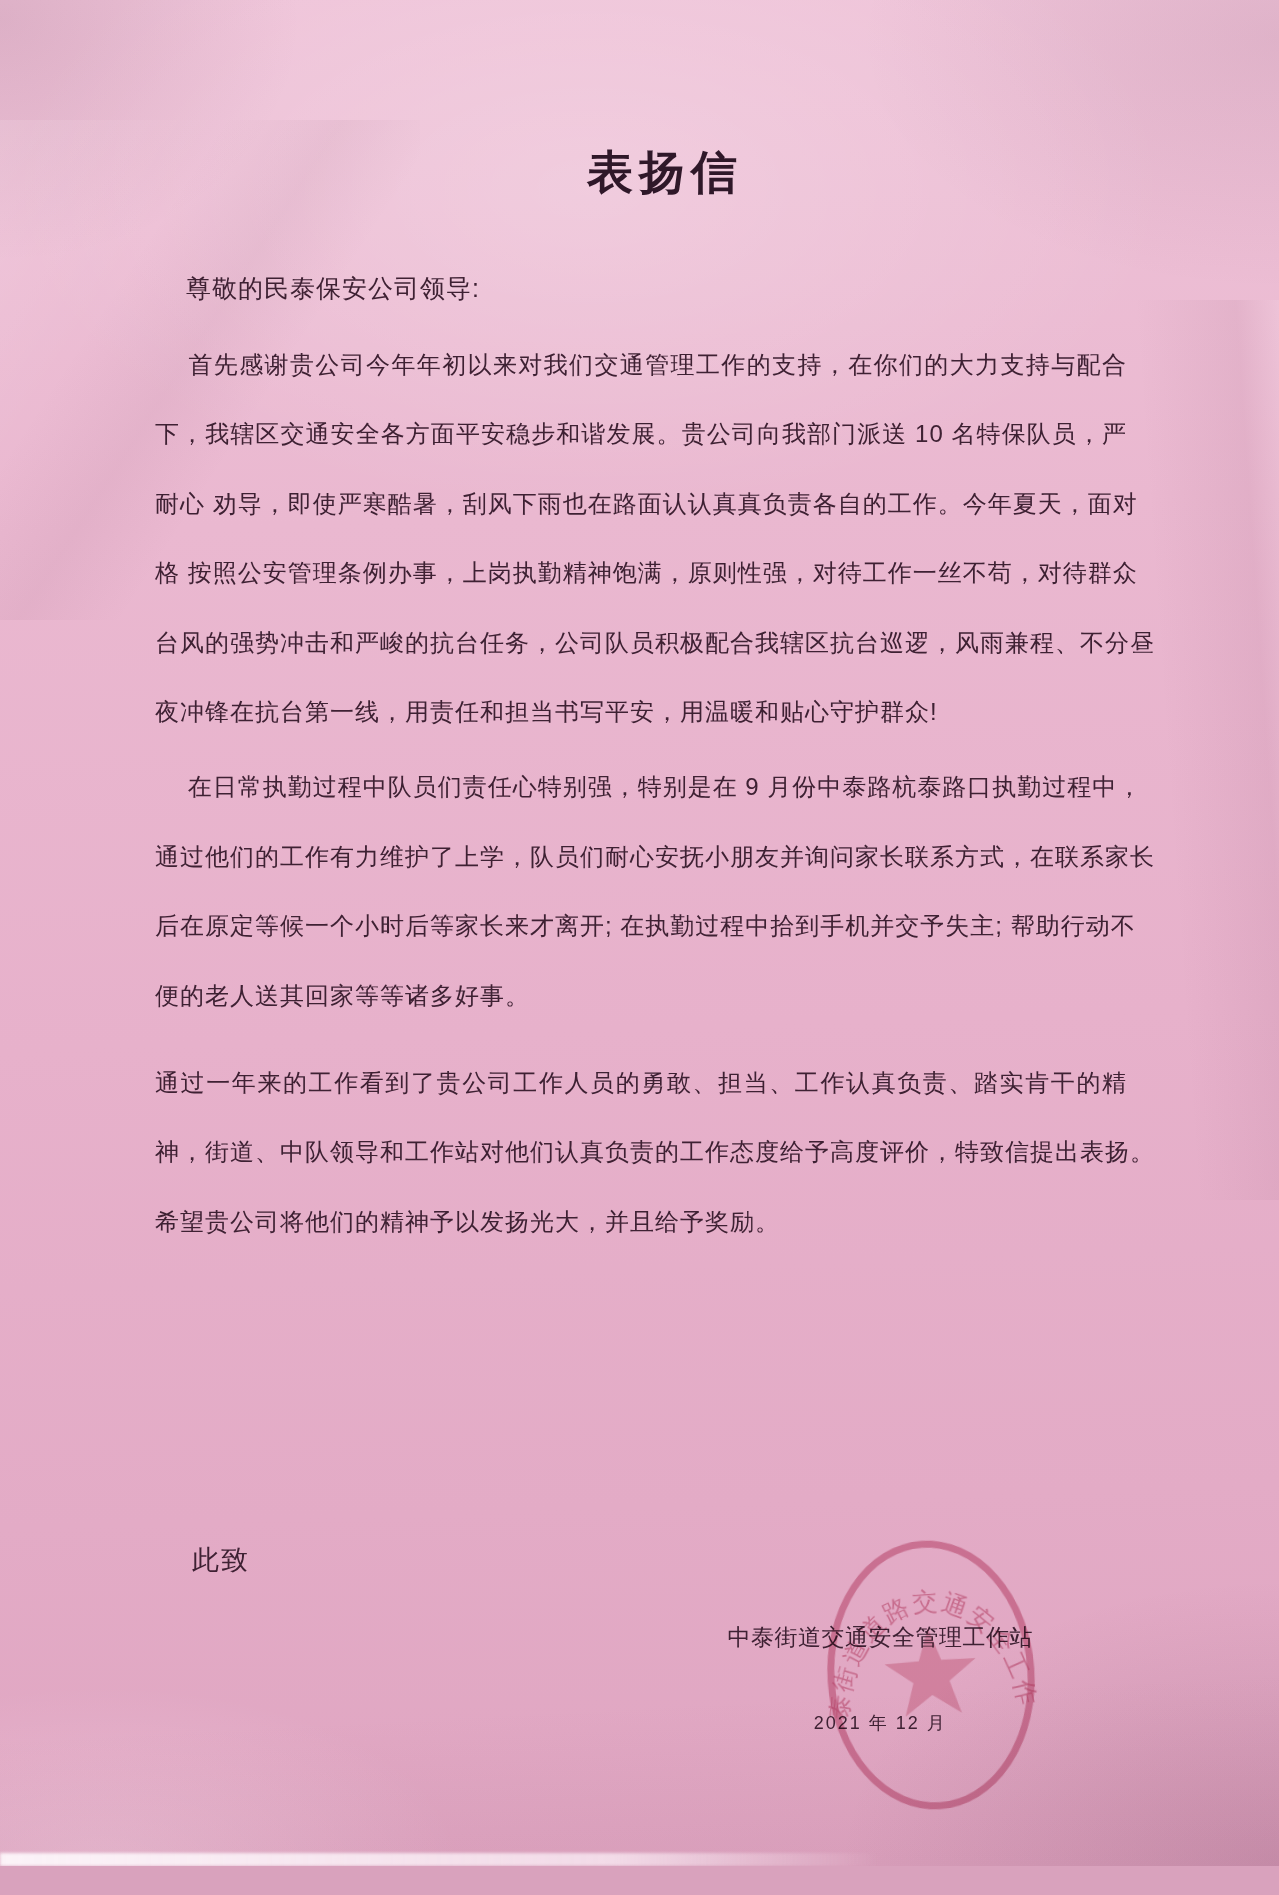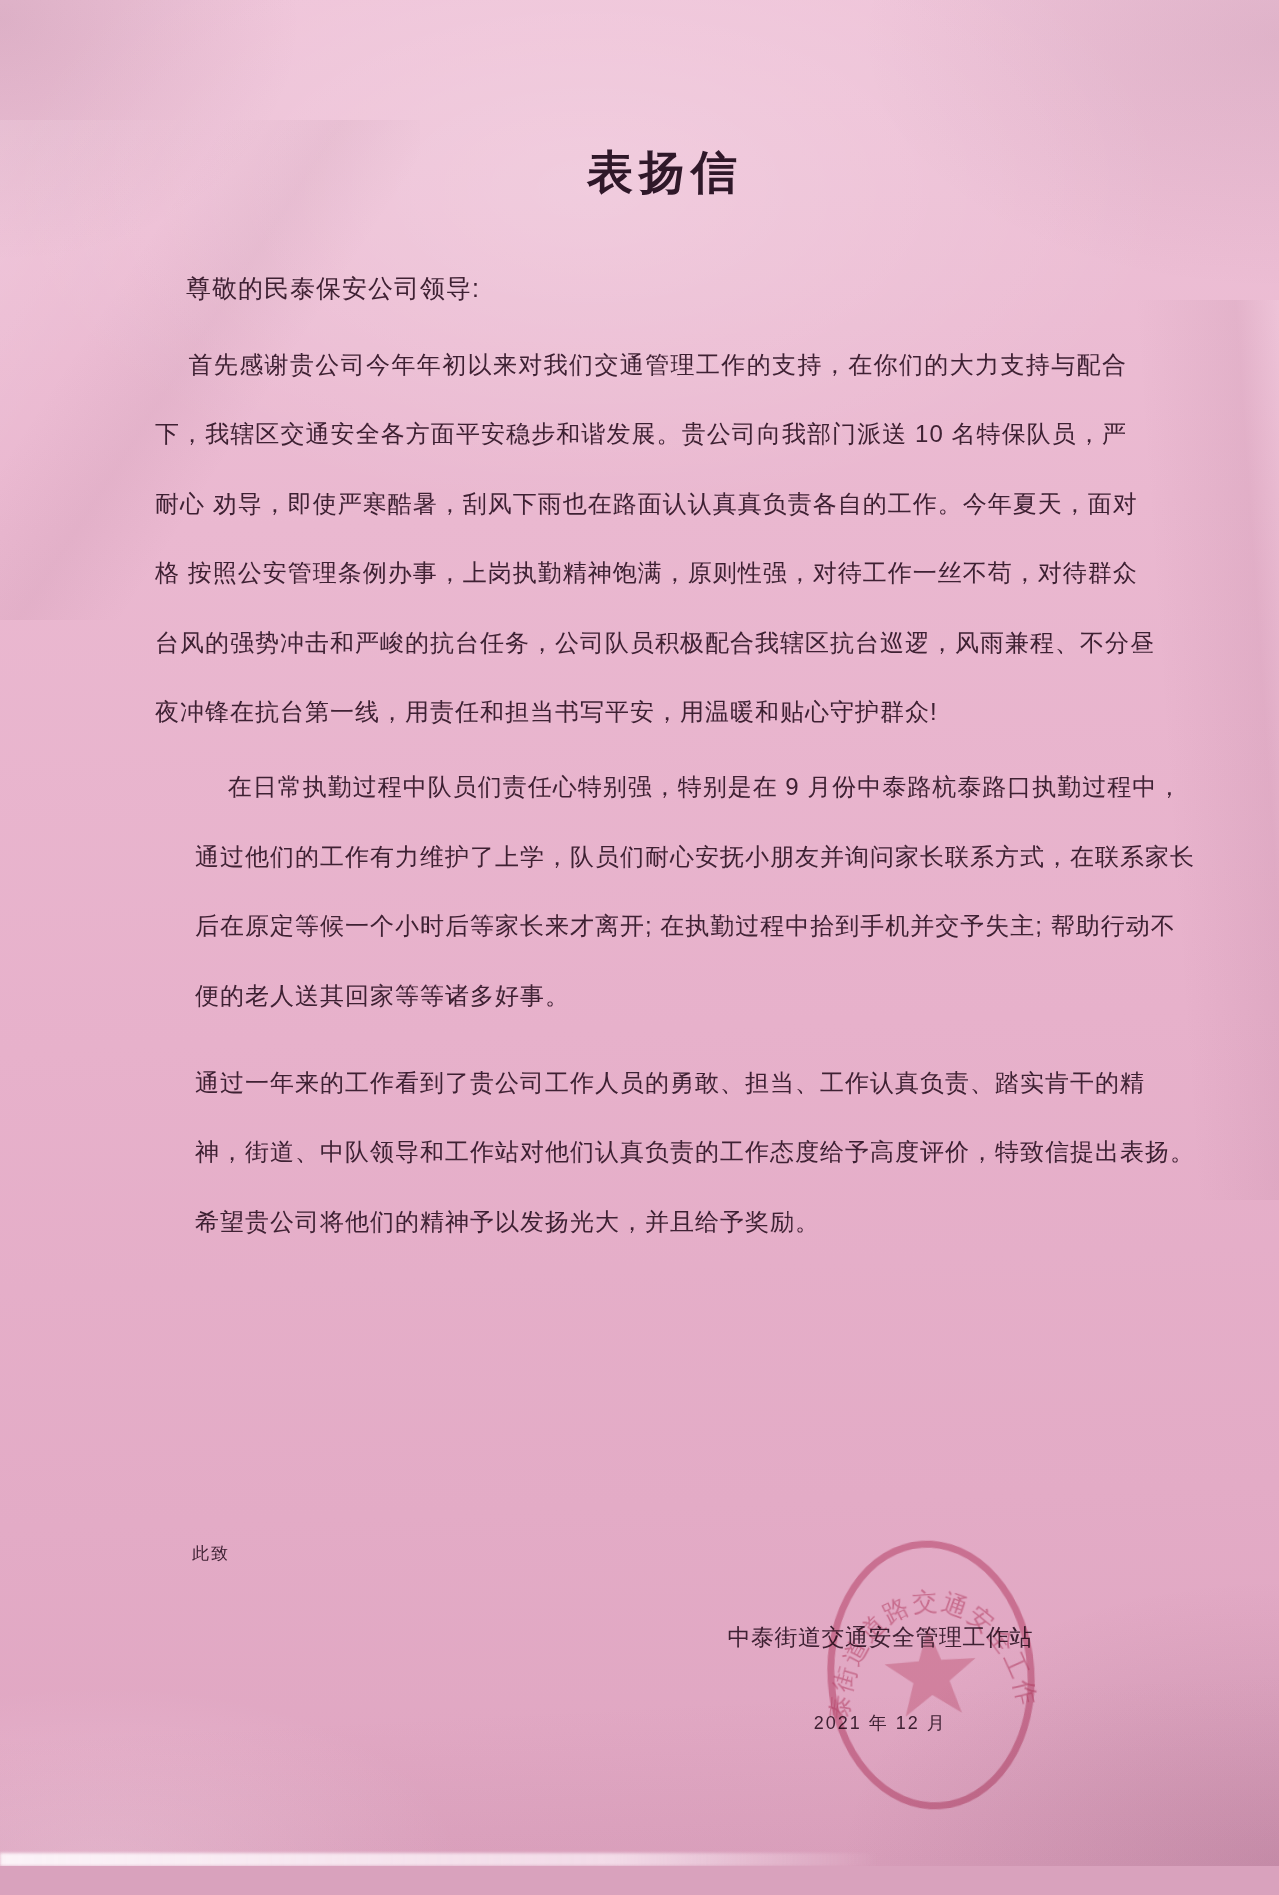--- a/index.html
+++ b/index.html
@@ -40,31 +40,31 @@
   }
   .salutation{
     position:absolute;left:186px;top:272px;
     font-size:25px;color:#3e2133;letter-spacing:1px;text-align:center;
   }
   .letter-body{
     position:absolute;left:155px;top:330px;width:972px;
     color:#3e2133;font-size:24px;letter-spacing:1px;
   }
   .para{margin:0;}
-  .para + .para{margin-top:6px;margin-left:40px;}
+  .para + .para{margin-top:6px;}
   .para:nth-child(3){margin-top:18px;}
   .line{
     line-height:69.4px;height:69.4px;
     text-align:justify;text-align-last:justify;
     white-space:nowrap;
   }
   .line.last{text-align-last:left;}
   .closing{
     position:absolute;left:192px;top:1542px;
-    font-size:17px;color:#3e2133;letter-spacing:2px;
+    font-size:27px;color:#3e2133;letter-spacing:2px;
   }
   .sign-block{
     position:absolute;top:1622px;right:246px;
     text-align:center;color:#3e2133;
   }
   .signature{font-size:23px;letter-spacing:0.5px;line-height:30px;}
   .sign-date{font-size:18px;letter-spacing:2px;margin-top:59px;}
   .seal{
     position:absolute;left:818px;top:1532px;width:226px;height:286px;
     mix-blend-mode:multiply;opacity:0.88;filter:blur(0.4px);

